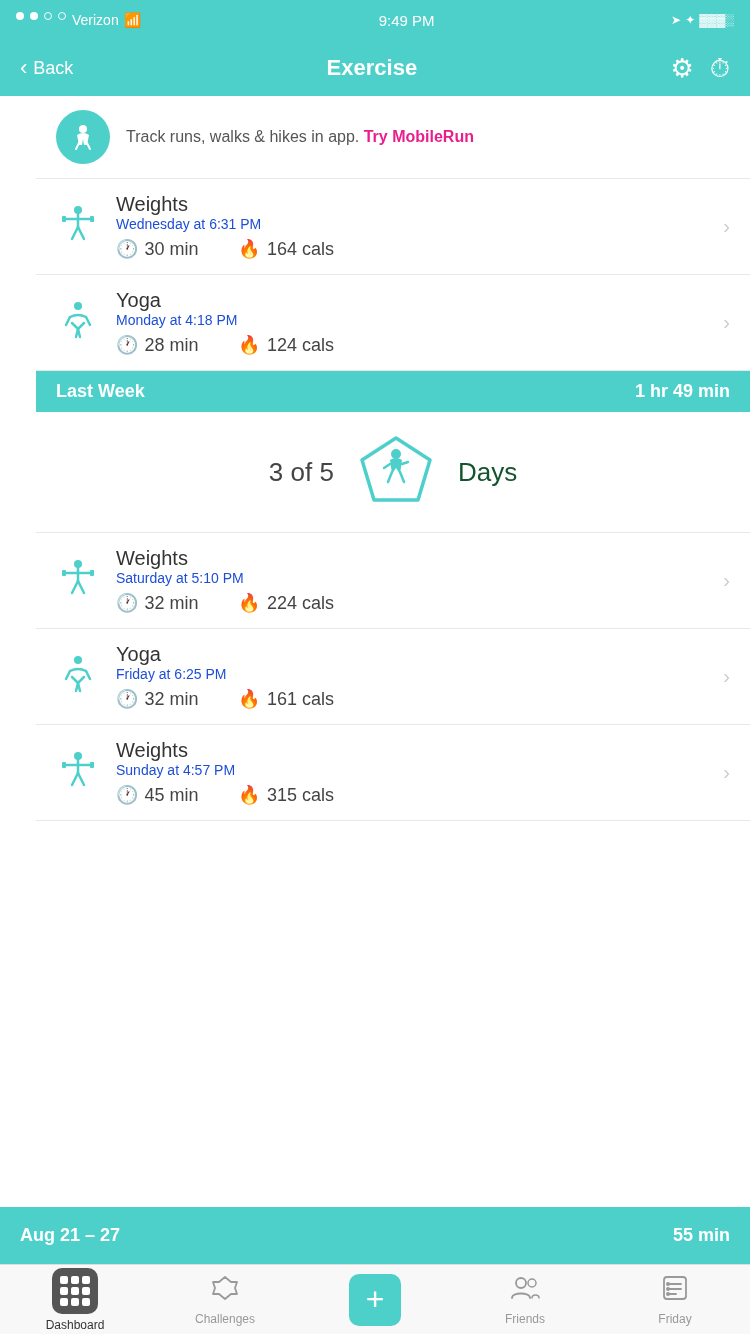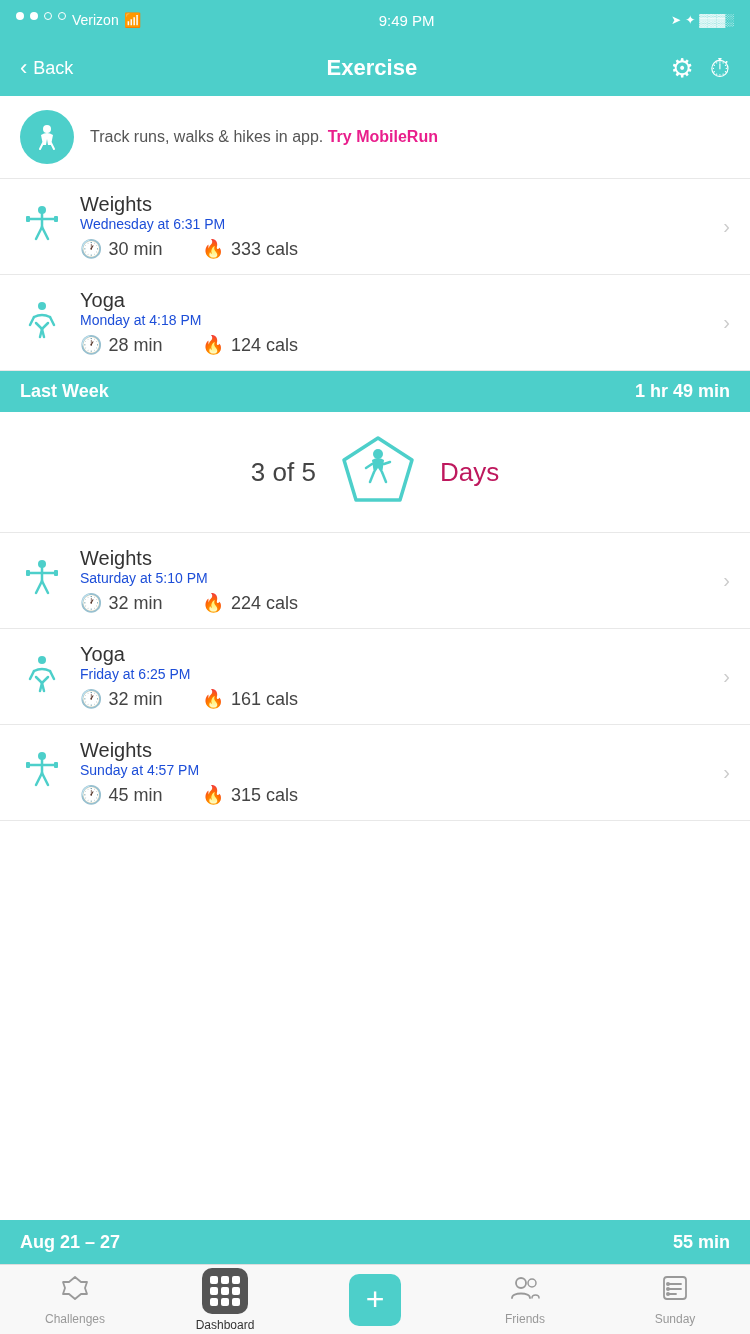--- a/index.html
+++ b/index.html
@@ -45,20 +45,21 @@
     }
     .nav-title { color: white; font-size: 22px; font-weight: 700; }
     .nav-icons { display: flex; align-items: center; gap: 16px; }
     .nav-icon { color: white; font-size: 26px; cursor: pointer; }
 
     
     .content {
       background: #fff;
       overflow: hidden;
       height: calc(1334px - 40px - 56px - 70px);
+      padding-left: 36px;
     }
 
     
     .track-banner {
       display: flex;
       align-items: center;
       padding: 14px 20px;
       border-bottom: 1px solid #e8e8e8;
       gap: 16px;
     }
@@ -113,21 +114,21 @@
     
     .goal-section {
       display: flex;
       align-items: center;
       justify-content: center;
       padding: 20px;
       border-bottom: 1px solid #e8e8e8;
       gap: 22px;
     }
     .goal-text { font-size: 26px; color: #444; font-weight: 300; }
-    .goal-days { font-size: 26px; color: #be185d; font-weight: 300; }
+    .goal-days { font-size: 26px; color: #14532d; font-weight: 300; }
 
     
     .badge-shape {
       width: 80px; height: 80px;
       position: relative;
     }
     .badge-shape svg { width: 80px; height: 80px; }
 
     
     .tab-bar {
@@ -189,21 +190,21 @@
       color: white;
       display: flex;
       justify-content: space-between;
       align-items: center;
       padding: 10px 20px;
       font-size: 18px;
       font-weight: 600;
       position: absolute;
       bottom: 70px;
       left: 0; right: 0;
-      height: 44px;
+      height: 57px;
     }
   </style>
 </head>
 <body>
 
 <div class="status-bar">
   <div class="status-bar-left">
     <span class="dot"></span>
     <span class="dot"></span>
     <span class="dot empty"></span>
@@ -263,21 +264,21 @@
     <div class="exercise-info">
       <div class="exercise-name">Weights</div>
       <div class="exercise-time-label">Wednesday at 6:31 PM</div>
       <div class="exercise-stats">
         <div class="stat">
           <span class="stat-icon clock">🕐</span>
           <span>30 min</span>
         </div>
         <div class="stat">
           <span class="stat-icon fire">🔥</span>
-          <span>333 cals</span>
+          <span>164 cals</span>
         </div>
       </div>
     </div>
     <span class="chevron">›</span>
   </div>
 
   <div class="exercise-item">
     <div class="exercise-icon">
       <svg width="40" height="44" viewBox="0 0 40 44" fill="#4dcfca">
         <circle cx="20" cy="5" r="4" fill="#4dcfca"></circle>
@@ -418,44 +419,44 @@
 
 </div>
 
 <div class="partial-section">
   <span>Aug 21 – 27</span>
   <span>55 min</span>
 </div>
 
 <div class="tab-bar">
 
+  <div class="tab-item active">
+    <div class="tab-icon-box">
+      <div class="grid-dots">
+        <div class="grid-dot"></div>
+          <div class="grid-dot"></div>
+          <div class="grid-dot"></div>
+        <div class="grid-dot"></div>
+          <div class="grid-dot"></div>
+          <div class="grid-dot"></div>
+        <div class="grid-dot"></div>
+          <div class="grid-dot"></div>
+          <div class="grid-dot"></div>
+      </div>
+    </div>
+    <span>Dashboard</span>
+  </div>
+
   <div class="tab-item">
     <span class="tab-icon">
       <svg width="28" height="28" viewBox="0 0 28 28" fill="none">
         <polygon points="14,3 20,8 26,8 24,14 26,20 20,20 14,25 8,20 2,20 4,14 2,8 8,8" stroke="#999" stroke-width="1.8" fill="none" stroke-linejoin="round"></polygon>
       </svg>
     </span>
     <span>Challenges</span>
-  </div>
-
-  <div class="tab-item active">
-    <div class="tab-icon-box">
-      <div class="grid-dots">
-        <div class="grid-dot"></div>
-          <div class="grid-dot"></div>
-          <div class="grid-dot"></div>
-        <div class="grid-dot"></div>
-          <div class="grid-dot"></div>
-          <div class="grid-dot"></div>
-        <div class="grid-dot"></div>
-          <div class="grid-dot"></div>
-          <div class="grid-dot"></div>
-      </div>
-    </div>
-    <span>Dashboard</span>
   </div>
 
   <div class="tab-add">
     <div class="tab-add-btn">
       <span style="line-height:1; margin-top:-2px;">+</span>
     </div>
   </div>
 
   <div class="tab-item">
     <span class="tab-icon">
@@ -474,15 +475,15 @@
       <svg width="28" height="28" viewBox="0 0 28 28" fill="none">
         <rect x="3" y="3" width="22" height="22" rx="3" stroke="#999" stroke-width="1.8" fill="none"></rect>
         <line x1="8" y1="10" x2="20" y2="10" stroke="#999" stroke-width="1.8" stroke-linecap="round"></line>
         <line x1="8" y1="15" x2="20" y2="15" stroke="#999" stroke-width="1.8" stroke-linecap="round"></line>
         <line x1="8" y1="20" x2="15" y2="20" stroke="#999" stroke-width="1.8" stroke-linecap="round"></line>
         <circle cx="7" cy="10" r="2" fill="#999"></circle>
         <circle cx="7" cy="15" r="2" fill="#999"></circle>
         <circle cx="7" cy="20" r="2" fill="#999"></circle>
       </svg>
     </span>
-    <span>Sunday</span>
+    <span>Friday</span>
   </div>
 </div>
 
 </body></html>

